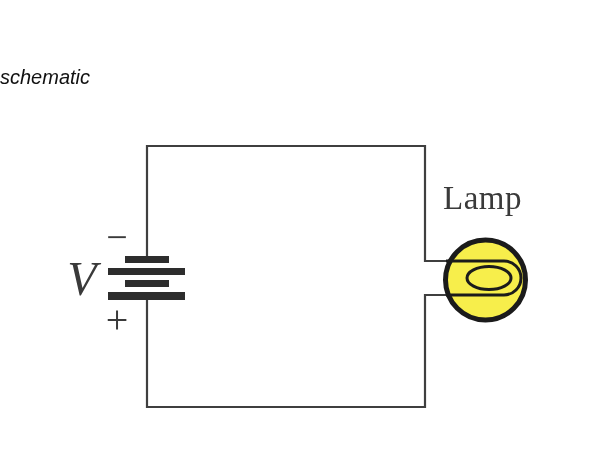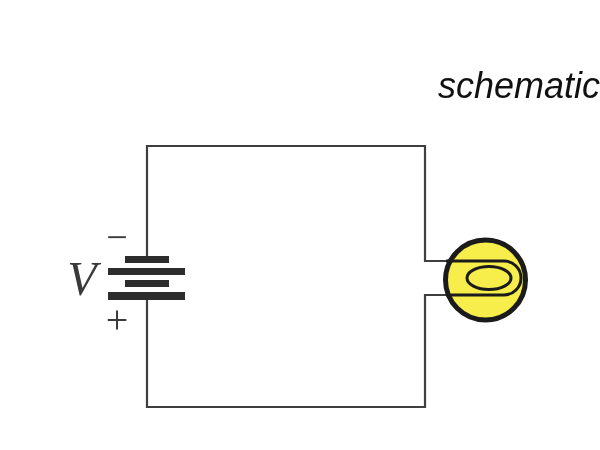--- a/index.html
+++ b/index.html
@@ -25,23 +25,23 @@
     letter-spacing: -1px;
     color: #111111;
     line-height: 1.1;
     white-space: nowrap;
   }
   .subtitle {
     position: absolute;
     top: 66px;
     left: 0;
     width: 600px;
-    text-align: right;
+    text-align: left;
     font-style: italic;
-    font-size: 36px;
+    font-size: 20px;
     color: #111111;
     line-height: 1.1;
   }
   .label-v {
     position: absolute;
     left: 82px;
     top: 279px;
     transform: translate(-50%, -50%);
     font-family: "Liberation Serif", serif;
     font-style: italic;
@@ -111,14 +111,15 @@
       <ellipse cx="489" cy="278" rx="22" ry="11.5" fill="none" stroke-width="3" stroke="#1b1b1b"></ellipse>
     </g>
   </svg>
 
   <div class="label-v">V</div>
 
   <div class="label-minus">−</div>
 
   <div class="label-plus">+</div>
 
+  <div class="label-lamp">Lamp</div>
 
 </div>
 
 </body></html>

